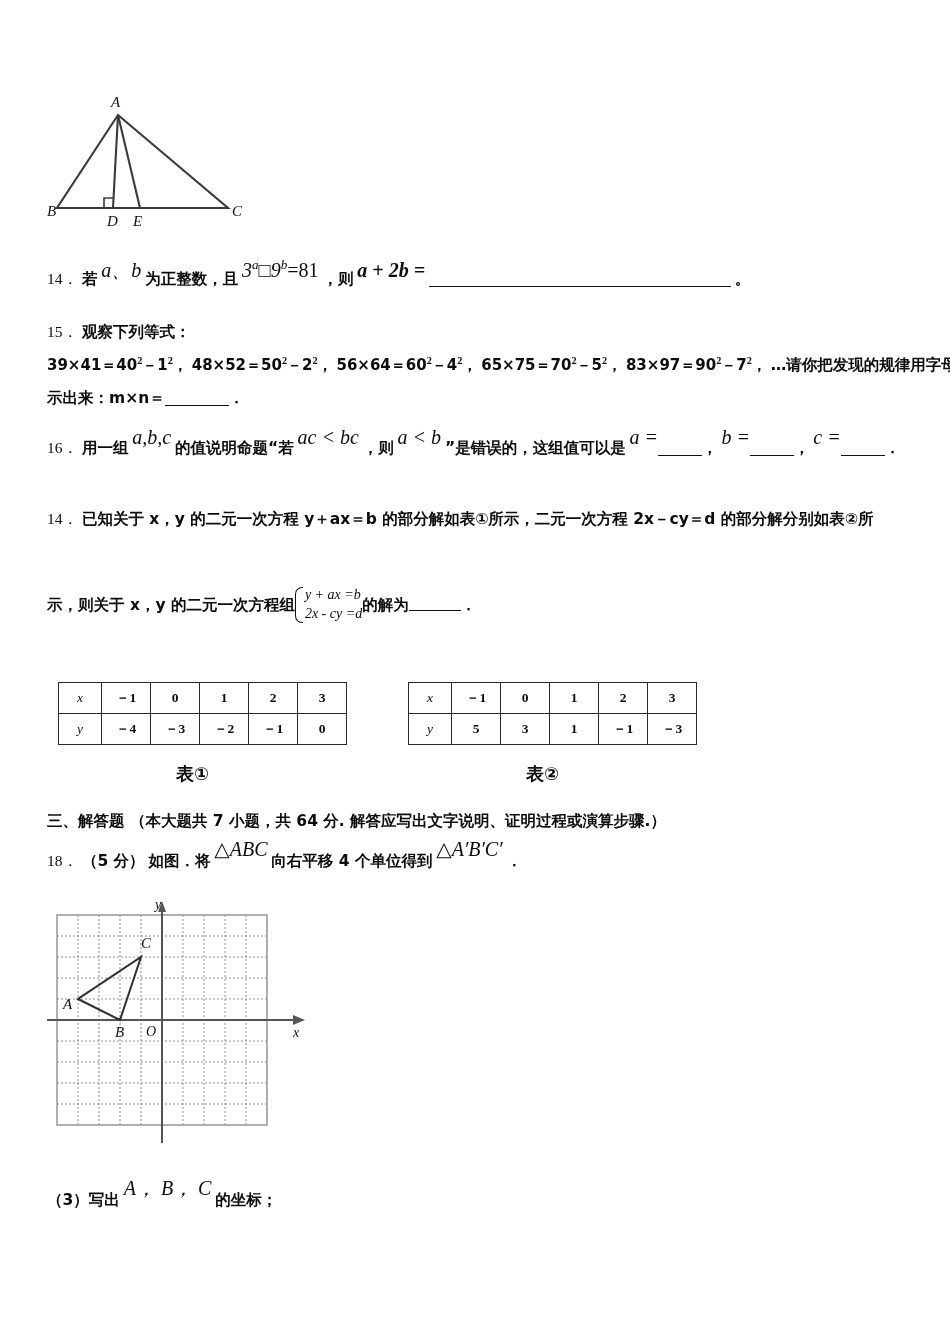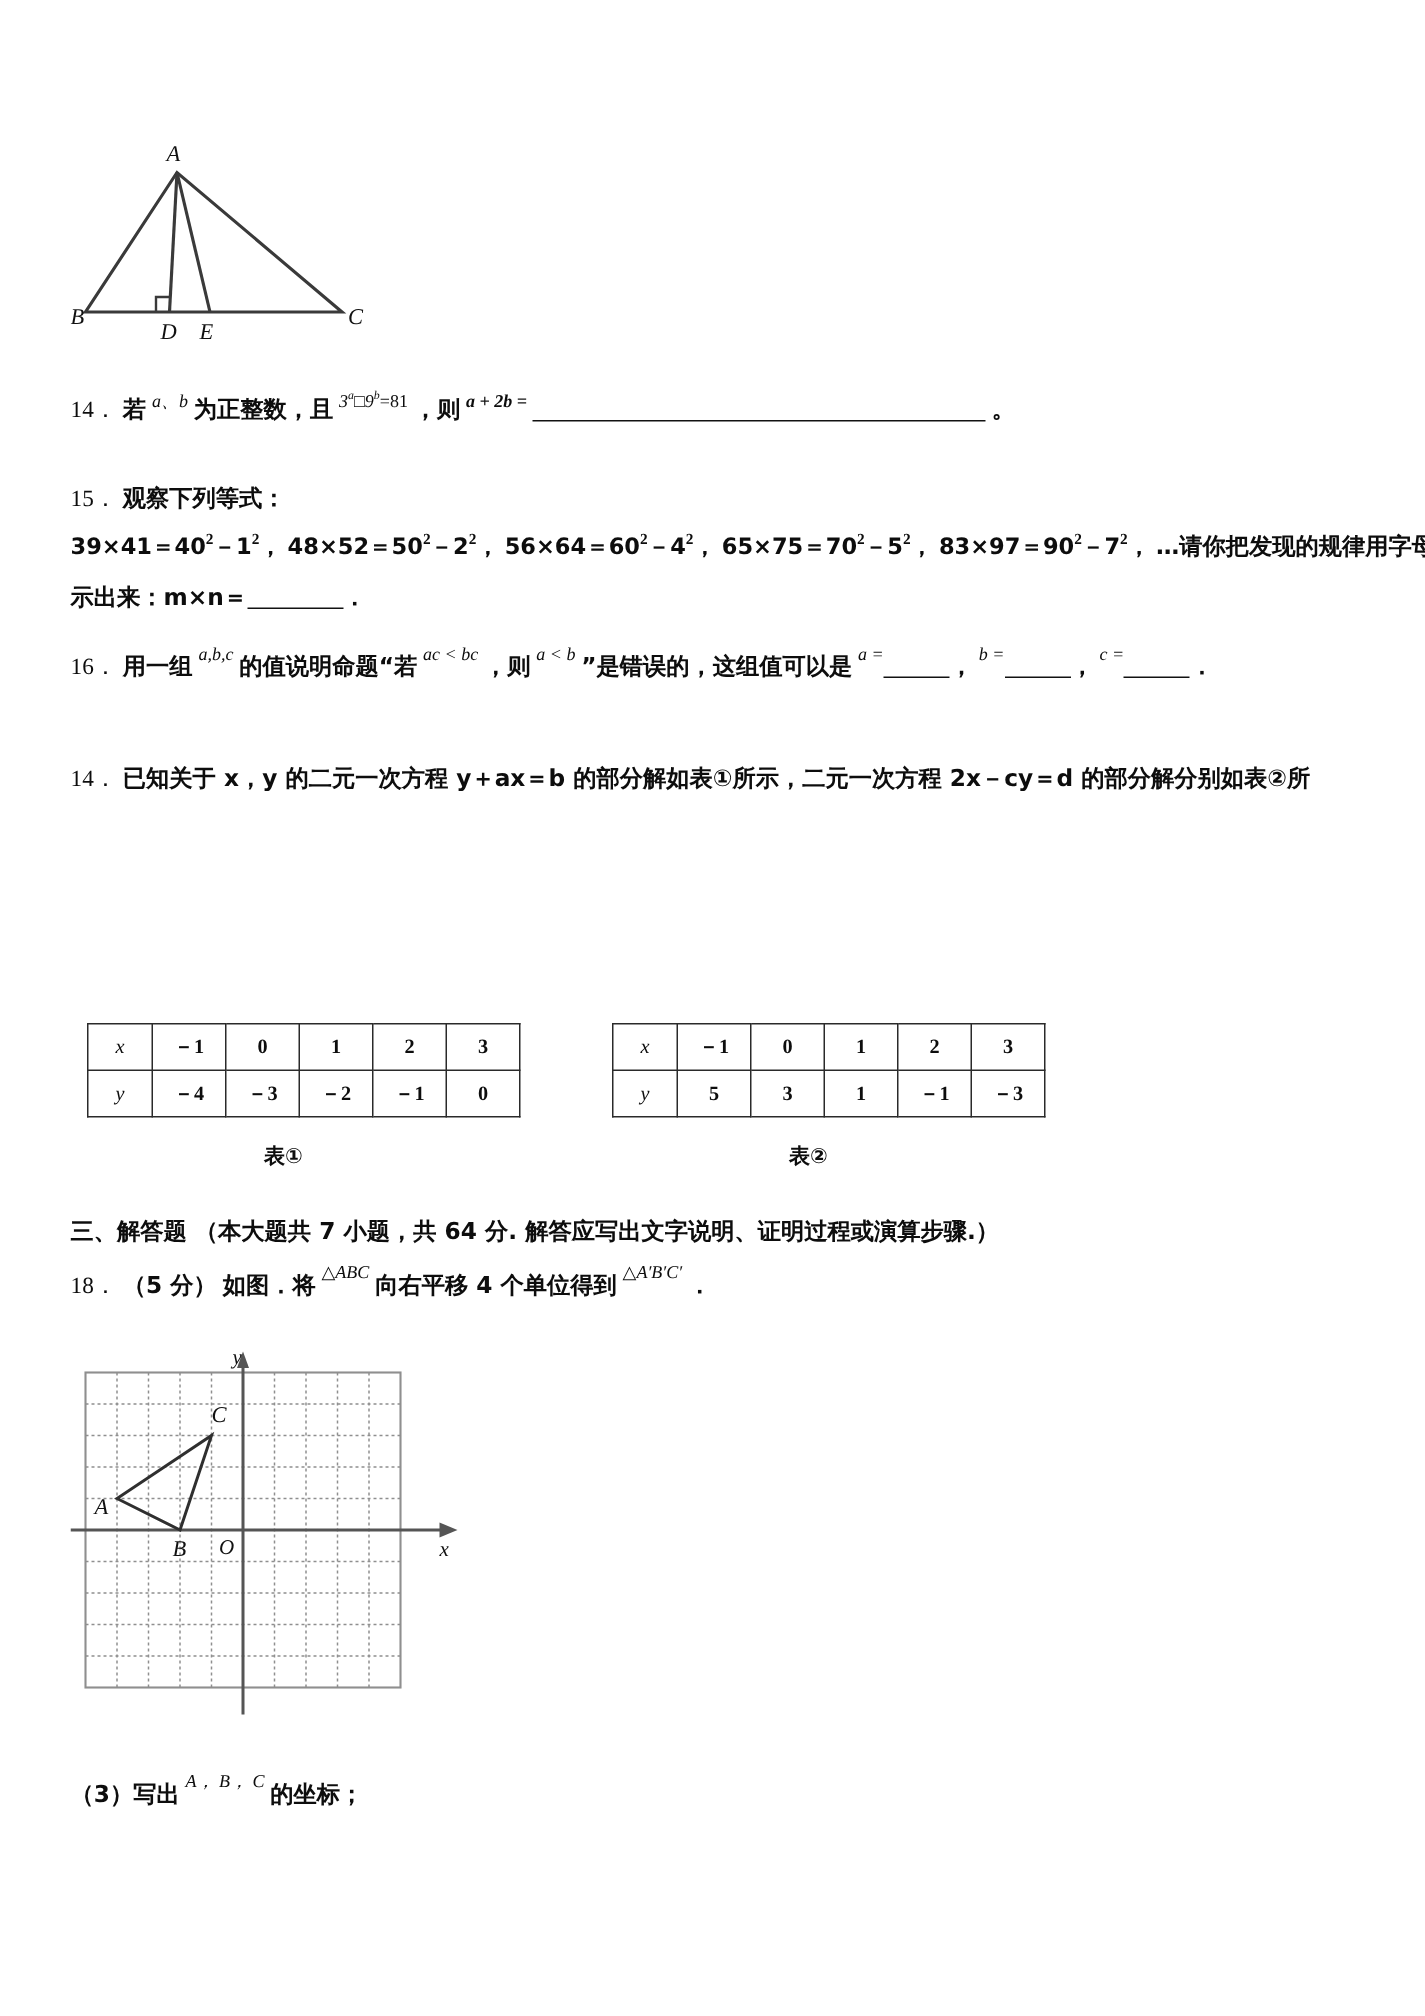--- a/index.html
+++ b/index.html
@@ -28,21 +28,21 @@
     font-size: 15.5px;
     line-height: 1.05;
     white-space: nowrap;
   }
   .cn { font-family: "DejaVu Sans", "Liberation Sans", sans-serif; font-weight: 700; font-size: 15px; }
   .cnq { font-family: "DejaVu Sans", "Liberation Sans", sans-serif; font-weight: 700; font-size: 15.5px; }
   .num { font-family: "Liberation Serif", serif; font-size: 15.5px; margin-top: 25px; }
   .mi { font-style: italic; font-family: "Liberation Serif", "DejaVu Serif", serif; }
   .sup { font-size: 0.66em; vertical-align: super; font-style: italic; }
   .supn { font-size: 0.66em; vertical-align: super; font-style: normal; }
-  .raise { position: relative; top: -7px; font-size: 12px; }
+  .raise { position: relative; top: -7px; font-size: 20px; }
   .blankline {
     display: inline-block;
     border-bottom: 1.3px solid #111;
     vertical-align: -3px;
   }
   .bold { font-weight: 700; }
 
   
   .fig-tri { position: absolute; left: 47px; top: 88px; width: 250px; height: 145px; }
 
@@ -58,21 +58,21 @@
     width: 46px;
     height: 28px;
     text-align: center;
     vertical-align: middle;
     font-weight: 600;
   }
   .numtbl td.hdr { font-style: italic; font-weight: 400; width: 40px; }
   .tbl-cap {
     position: absolute;
     font-family: "DejaVu Sans", "Liberation Sans", sans-serif;
-    font-size: 14px;
+    font-size: 18px;
     font-weight: 700;
   }
 
   
   .fig-grid { position: absolute; left: 47px; top: 895px; width: 265px; height: 255px; }
 
   
   .system {
     display: inline-block;
     position: relative;
@@ -154,20 +154,23 @@
     <span class="raise mi" style="top:-9px;">a =</span><span class="blankline" style="width:44px;"></span><span class="cnq">，</span>
     <span class="raise mi" style="top:-9px;">b =</span><span class="blankline" style="width:44px;"></span><span class="cnq">，</span>
     <span class="raise mi" style="top:-9px;">c =</span><span class="blankline" style="width:44px;"></span><span class="cnq">．</span>
   </div>
 
   <div class="qline" style="left:47px; top:511px;">
     <span class="num">14．</span>
     <span class="cnq">已知关于 x，y 的二元一次方程 y＋ax＝b 的部分解如表①所示，二元一次方程 2x－cy＝d 的部分解分别如表②所</span>
   </div>
 
+  <div class="qline" style="left:47px; top:586px;">
+    <span class="cnq" style="vertical-align:middle;">示，则关于 x，y 的二元一次方程组</span><span class="system"><span class="mi" style="display:block;">y + ax =b</span><span class="mi" style="display:block;">2x - cy =d</span></span><span class="cnq" style="vertical-align:middle;">的解为</span><span class="blankline" style="width:52px;"></span><span class="cnq" style="vertical-align:middle;">．</span>
+  </div>
 
   <table class="numtbl" style="left:58px; top:682px;">
     <tbody id="tbl1body">
         <tr>
           <td class="hdr">x</td>
           <td>－1</td>
           <td>0</td>
           <td>1</td>
           <td>2</td>
           <td>3</td>

